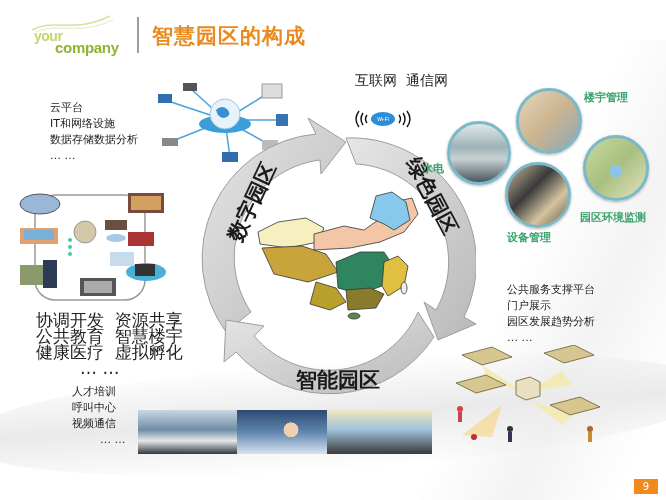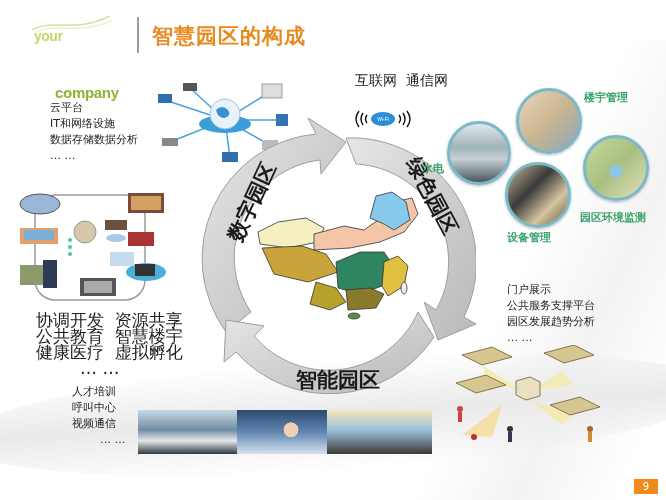--- a/index.html
+++ b/index.html
@@ -4,21 +4,21 @@
 <style>
   html,body{margin:0;padding:0;}
   body{width:666px;height:500px;position:relative;overflow:hidden;background:#ffffff;font-family:"DejaVu Sans","Liberation Sans",sans-serif;color:#222;}
   .abs{position:absolute;}
   
   .swoosh{position:absolute;left:-40px;top:360px;width:760px;height:110px;border-radius:50%;background:linear-gradient(180deg,rgba(230,230,230,0) 0%,rgba(225,225,225,0.7) 50%,rgba(240,240,240,0) 100%);transform:rotate(-4deg);}
   .swoosh2{position:absolute;left:420px;top:40px;width:300px;height:460px;background:linear-gradient(115deg,rgba(255,255,255,0) 40%,rgba(235,235,235,0.6) 60%,rgba(255,255,255,0) 80%);}
   
   .logo{left:28px;top:12px;width:90px;height:48px;}
   .logo .your{position:absolute;left:6px;top:16px;font-size:14px;font-weight:bold;color:#c7d66a;letter-spacing:-0.5px;font-family:"Liberation Sans",sans-serif;}
-  .logo .company{position:absolute;left:27px;top:27px;font-size:15px;font-weight:bold;color:#8db530;letter-spacing:-0.3px;font-family:"Liberation Sans",sans-serif;margin-top:45px;}
+  .logo .company{position:absolute;left:27px;top:27px;font-size:15px;font-weight:bold;color:#8db530;letter-spacing:-0.3px;font-family:"Liberation Sans",sans-serif;}
   .logo svg{position:absolute;left:0;top:0;}
   .sep{left:137px;top:17px;width:2px;height:36px;background:#9c9c9c;}
   .title{left:152px;top:22px;font-size:21px;font-weight:bold;color:#e98a1f;letter-spacing:1px;}
   
   .tblock{font-size:11px;line-height:16px;color:#222;}
   .tblock div{white-space:nowrap;}
   .green{color:#3aa36b;font-size:11px;font-weight:bold;}
   
   .circle-img{border-radius:50%;border:3px solid #7bb8c8;box-shadow:0 1px 3px rgba(0,0,0,0.3);overflow:hidden;}
   .page-num{left:634px;top:479px;width:24px;height:15px;background:#f08a1c;color:#fff;font-size:10px;text-align:center;line-height:15px;}
@@ -169,22 +169,22 @@
 <div class="abs circle-img" style="left:447px;top:121px;width:58px;height:58px;background:linear-gradient(180deg,#dfe8ea 0%,#9fb3b8 40%,#c8d2d4 60%,#4a5660 100%);"></div>
 <div class="abs circle-img" style="left:516px;top:88px;width:60px;height:60px;background:linear-gradient(135deg,#e6d6bc 0%,#cbb590 50%,#8aa6b8 100%);"></div>
 <div class="abs circle-img" style="left:505px;top:162px;width:60px;height:60px;background:linear-gradient(135deg,#c8b898 0%,#3a3a3a 40%,#d4c4a0 70%,#6a5a40 100%);"></div>
 <div class="abs circle-img" style="left:583px;top:135px;width:60px;height:60px;background:radial-gradient(circle at 50% 55%,#8fc3e8 0 14%,transparent 15%),linear-gradient(135deg,#c8d8a0 0%,#a8c080 50%,#e6e0c0 100%);"></div>
 
 <div class="abs green" style="left:584px;top:90px;">楼宇管理</div>
 <div class="abs green" style="left:507px;top:230px;">设备管理</div>
 <div class="abs green" style="left:580px;top:210px;">园区环境监测</div>
 
 <div class="abs tblock" style="left:507px;top:282px;">
+  <div>公共服务支撑平台</div>
   <div>门户展示</div>
-  <div>公共服务支撑平台</div>
   <div>园区发展趋势分析</div>
   <div>… …</div>
 </div>
 
 <svg class="abs" style="left:452px;top:345px;" width="150" height="100" viewBox="0 0 150 100">
   <path d="M50 60 L10 90 L40 92 Z" fill="#f7d98a" opacity="0.7"></path>
   <path d="M78 46 L110 26 L120 40 Z" fill="#f3eaa8" opacity="0.8"></path>
   <path d="M78 55 L120 70 L110 80 Z" fill="#f3eaa8" opacity="0.8"></path>
   <path d="M70 46 L30 20 L36 36 Z" fill="#f3eaa8" opacity="0.8"></path>
   <g stroke="#6a5a30" stroke-width="0.8">

